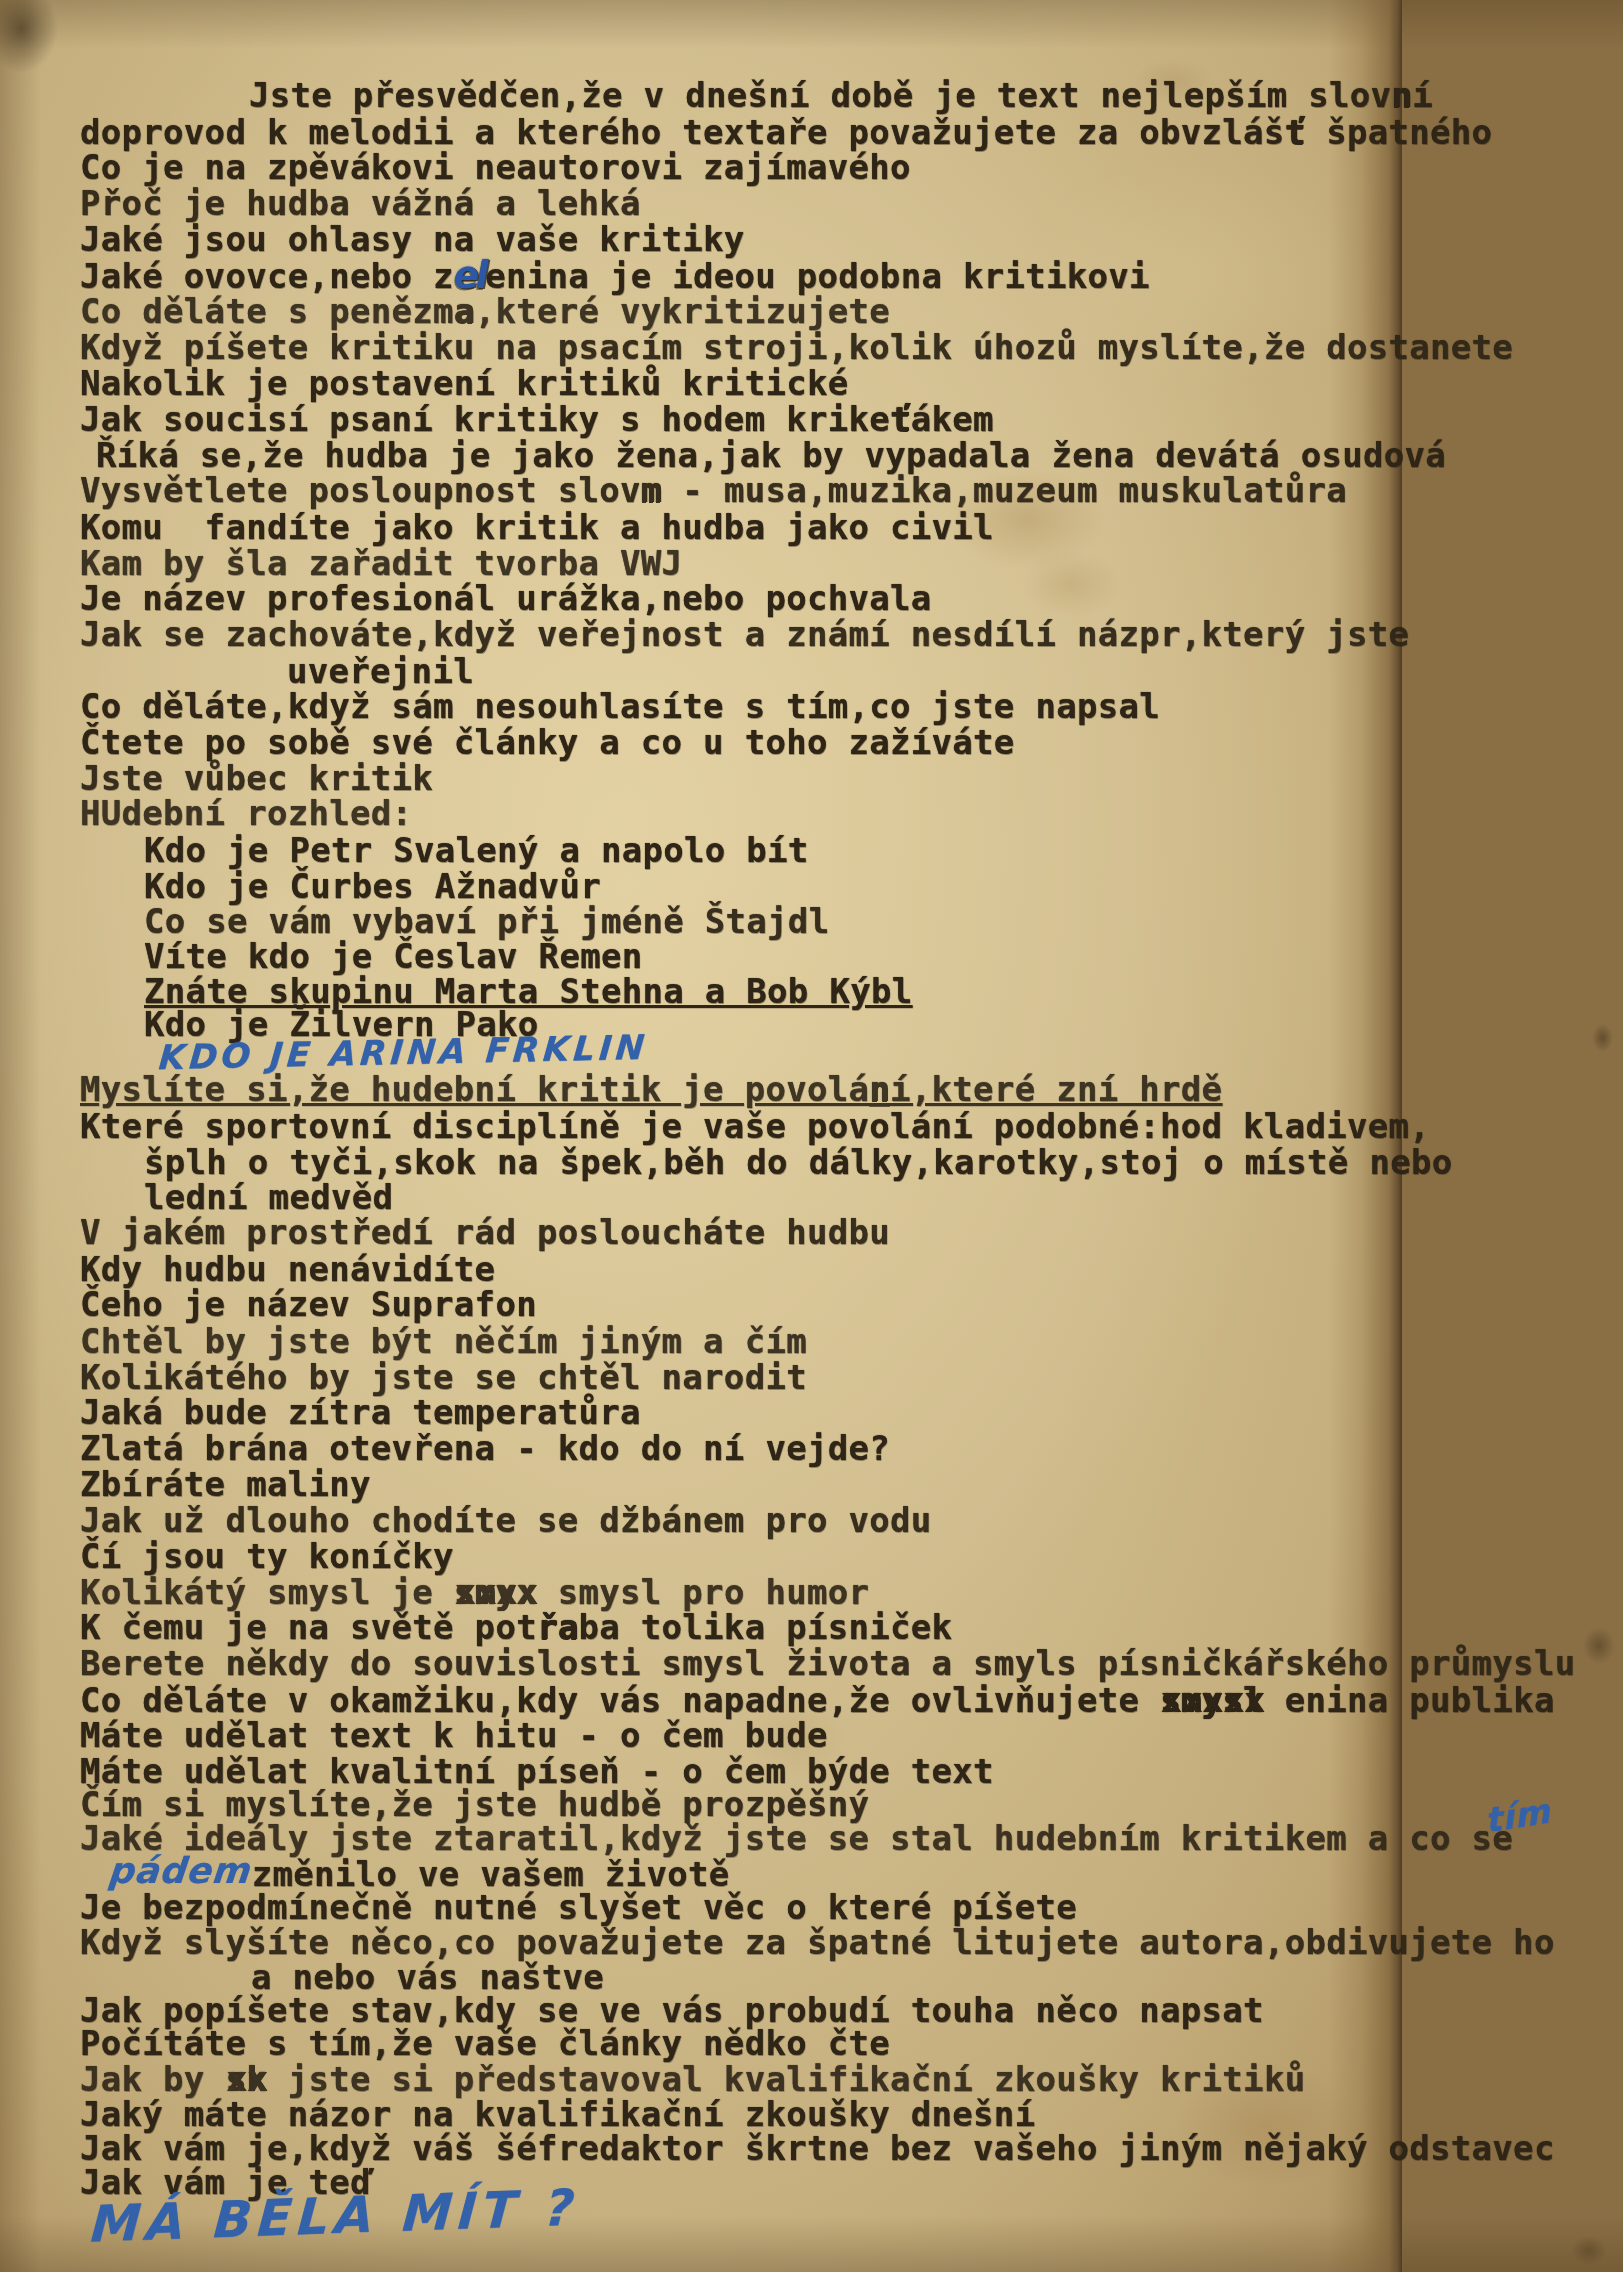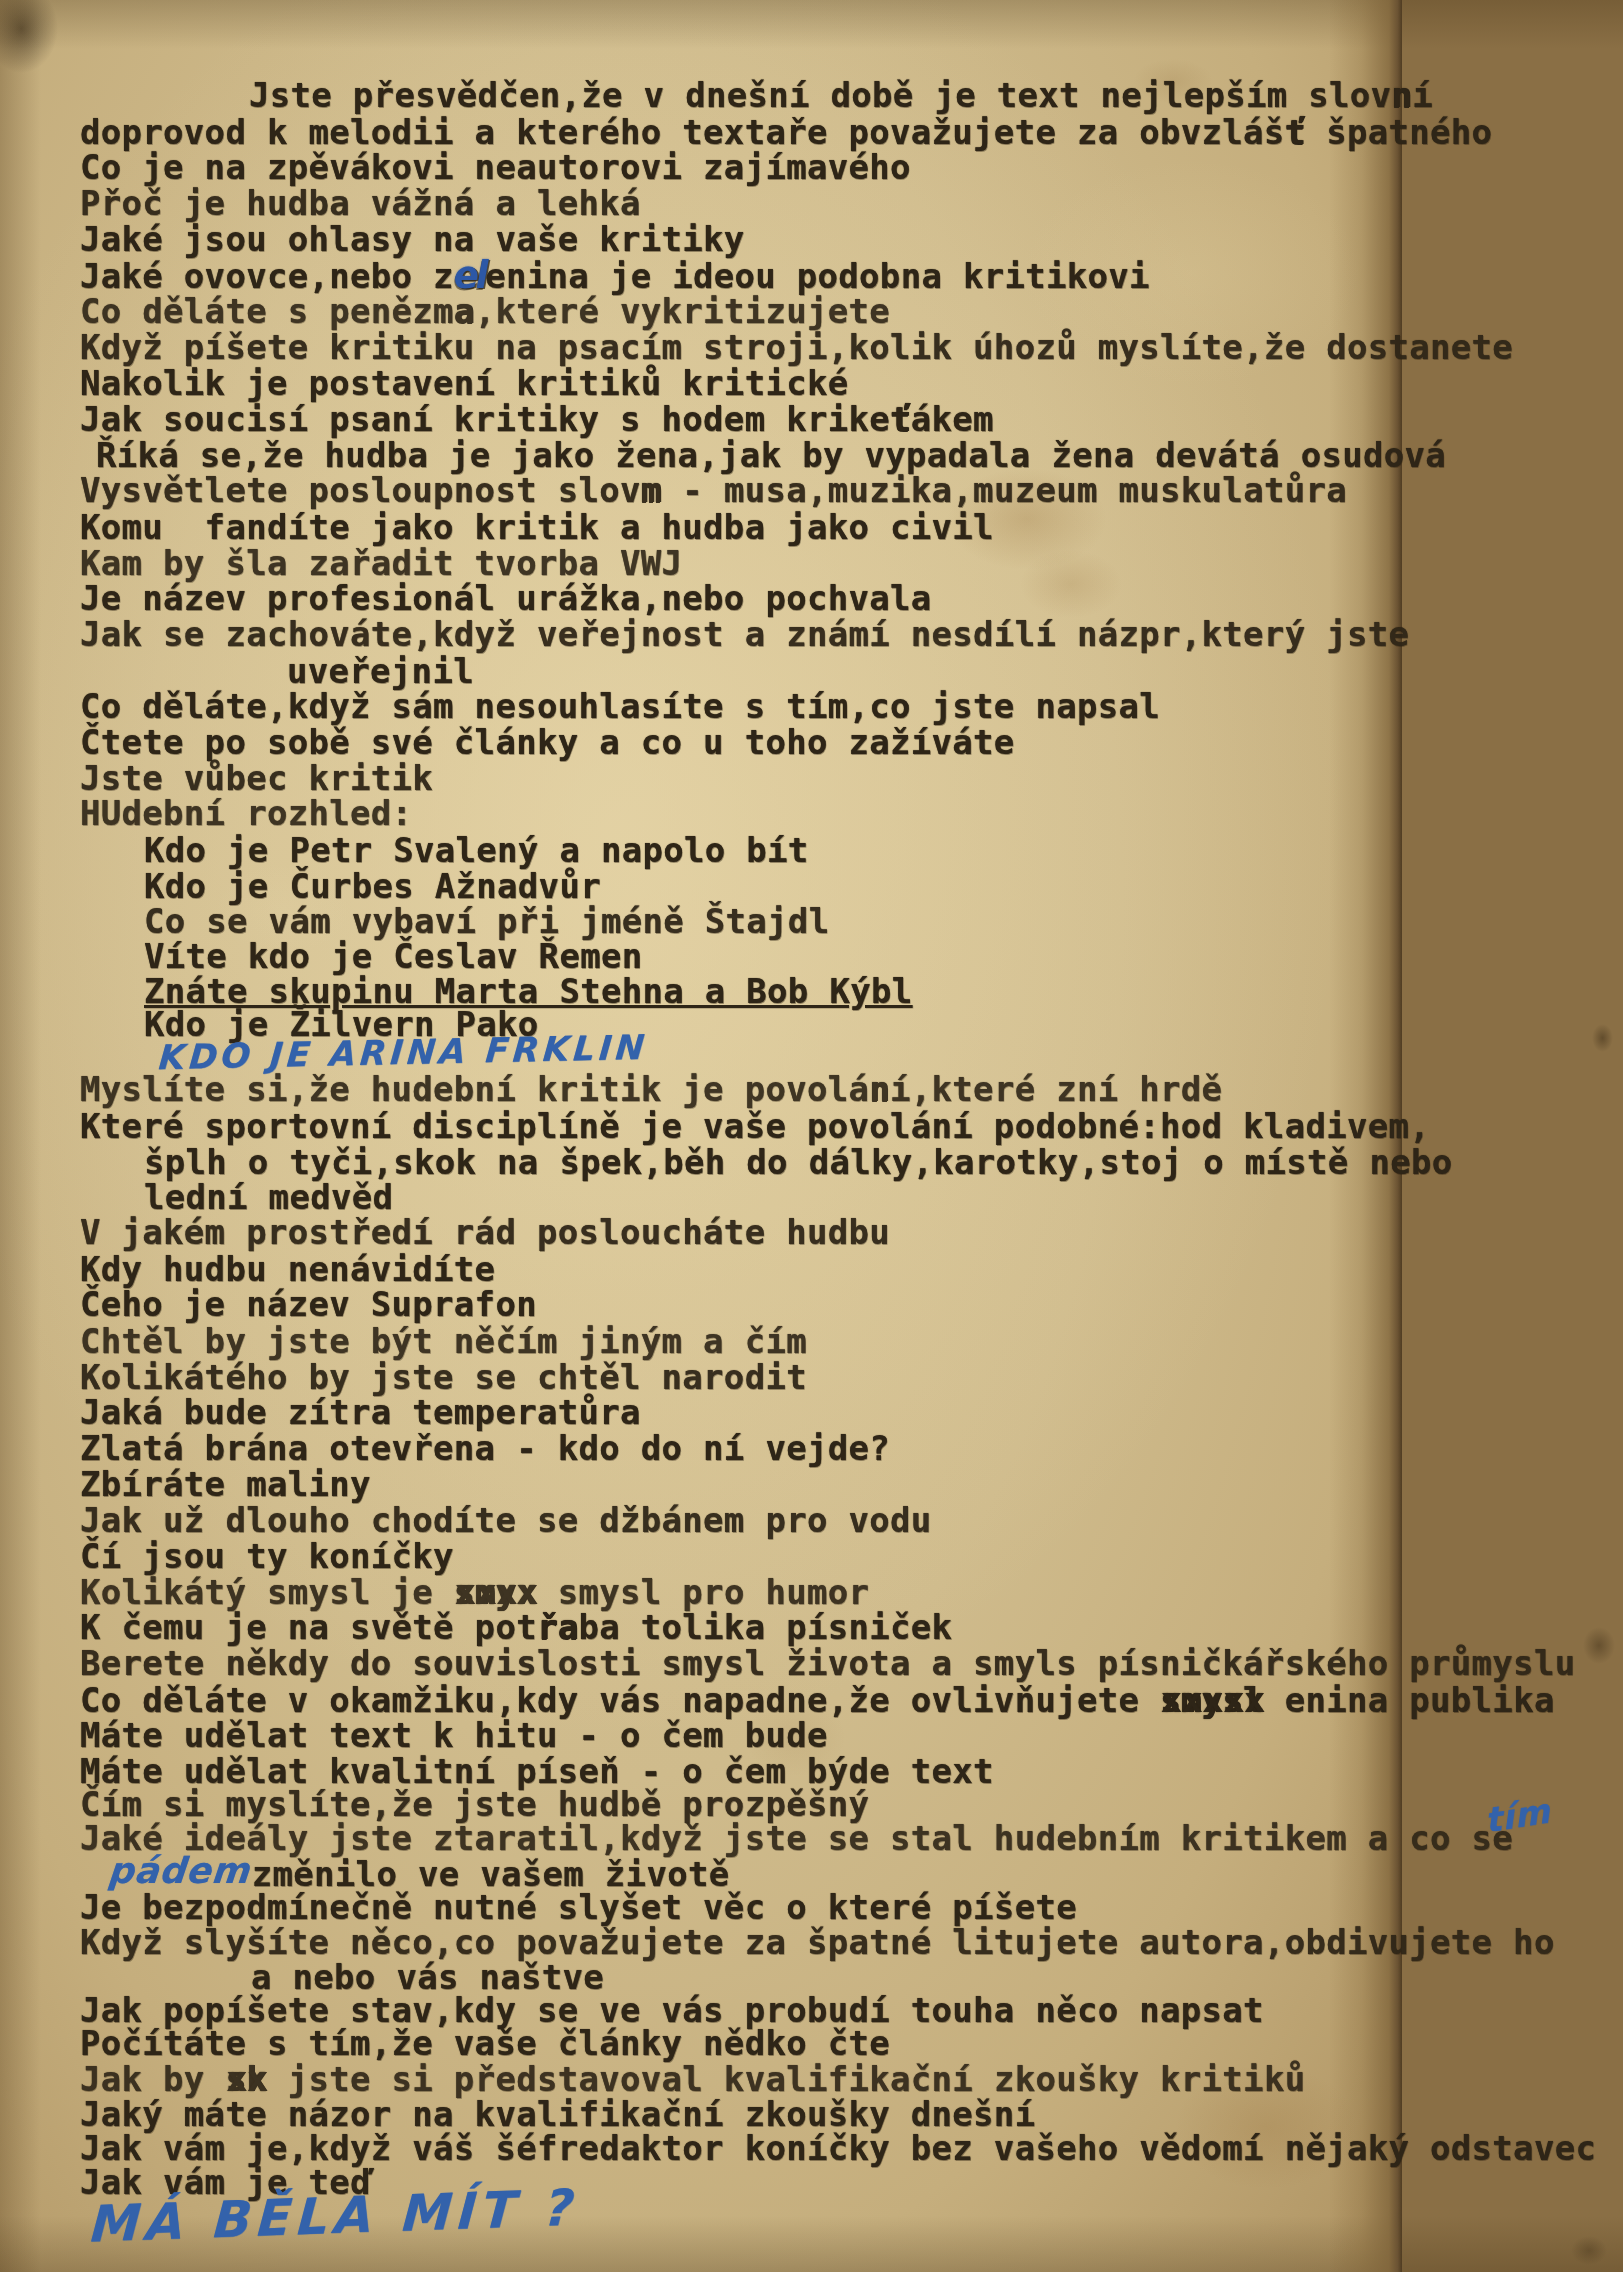--- a/index.html
+++ b/index.html
@@ -113,21 +113,21 @@
       <div class="line" style="left: 80px; top: 688px;"><span class="seg-t">Co děláte,když sám nesouhlasíte s tím,co jste napsal</span></div>
       <div class="line" style="left: 80px; top: 724px;"><span class="seg-t">Čtete po sobě své články a co u toho zažíváte</span></div>
       <div class="line" style="left: 80px; top: 760px;"><span class="seg-t">Jste vůbec kritik</span></div>
       <div class="line" style="left: 80px; top: 795px;"><span class="seg-t">HUdební rozhled:</span></div>
       <div class="line" style="left: 144px; top: 832px;"><span class="seg-t">Kdo je Petr Svalený a napolo bít</span></div>
       <div class="line" style="left: 144px; top: 868px;"><span class="seg-t">Kdo je Čurbes Ažnadvůr</span></div>
       <div class="line" style="left: 144px; top: 903px;"><span class="seg-t">Co se vám vybaví při jméně Štajdl</span></div>
       <div class="line" style="left: 144px; top: 938px;"><span class="seg-t">Víte kdo je Česlav Řemen</span></div>
       <div class="line" style="left: 144px; top: 973px; text-decoration: underline;"><span class="seg-t">Znáte skupinu Marta Stehna a Bob Kýbl</span></div>
       <div class="line" style="left: 144px; top: 1006px;"><span class="seg-t">Kdo je Žilvern Pako</span></div>
-      <div class="line" style="left: 80px; top: 1071px;"><span class="seg-t">Myslíte si,že hudební kritik je povolá</span><span class="seg-b">n</span><span class="seg-t">í,které zní hrdě</span></div>
+      <div class="line" style="left: 80px; top: 1071px; text-decoration: underline;"><span class="seg-t">Myslíte si,že hudební kritik je povolá</span><span class="seg-b">n</span><span class="seg-t">í,které zní hrdě</span></div>
       <div class="line" style="left: 80px; top: 1108px;"><span class="seg-t">Které sportovní disciplíně je vaše povolání podobné:hod kladivem,</span></div>
       <div class="line" style="left: 144px; top: 1144px;"><span class="seg-t">šplh o tyči,skok na špek,běh do dálky,karotky,stoj o místě nebo</span></div>
       <div class="line" style="left: 144px; top: 1179px;"><span class="seg-t">lední medvěd</span></div>
       <div class="line" style="left: 80px; top: 1214px;"><span class="seg-t">V jakém prostředí rád posloucháte hudbu</span></div>
       <div class="line" style="left: 80px; top: 1251px;"><span class="seg-t">Kdy hudbu nenávidíte</span></div>
       <div class="line" style="left: 80px; top: 1286px;"><span class="seg-t">Čeho je název Suprafon</span></div>
       <div class="line" style="left: 80px; top: 1323px; text-align: center;"><span class="seg-t">Chtěl by jste být něčím jiným a čím</span></div>
       <div class="line" style="left: 80px; top: 1359px;"><span class="seg-t">Kolikátého by jste se chtěl narodit</span></div>
       <div class="line" style="left: 80px; top: 1394px;"><span class="seg-t">Jaká bude zítra temperatůra</span></div>
       <div class="line" style="left: 80px; top: 1430px;"><span class="seg-t">Zlatá brána otevřena - kdo do ní vejde?</span></div>
@@ -143,20 +143,20 @@
       <div class="line" style="left: 80px; top: 1786px;"><span class="seg-t">Čím si myslíte,že jste hudbě prozpěšný</span></div>
       <div class="line" style="left: 80px; top: 1820px;"><span class="seg-t">Jaké ideály jste ztaratil,když jste se stal hudebním kritikem a co se</span></div>
       <div class="line" style="left: 110px; top: 1855px;"><span class="seg-h">pádem</span><span class="seg-t">změnilo ve vašem životě</span></div>
       <div class="line" style="left: 80px; top: 1889px;"><span class="seg-t">Je bezpodmínečně nutné slyšet věc o které píšete</span></div>
       <div class="line" style="left: 80px; top: 1924px;"><span class="seg-t">Když slyšíte něco,co považujete za špatné litujete autora,obdivujete ho</span></div>
       <div class="line" style="left: 251px; top: 1959px;"><span class="seg-t">a nebo vás naštve</span></div>
       <div class="line" style="left: 80px; top: 1992px; text-align: center;"><span class="seg-t">Jak popíšete stav,kdy se ve vás probudí touha něco napsat</span></div>
       <div class="line" style="left: 80px; top: 2025px;"><span class="seg-t">Počítáte s tím,že vaše články nědko čte</span></div>
       <div class="line" style="left: 80px; top: 2061px;"><span class="seg-t">Jak by </span><span class="seg-x" data-x="xx">sk</span><span class="seg-t"> jste si představoval kvalifikační zkoušky kritiků</span></div>
       <div class="line" style="left: 80px; top: 2096px;"><span class="seg-t">Jaký máte názor na kvalifikační zkoušky dnešní</span></div>
-      <div class="line" style="left: 80px; top: 2130px;"><span class="seg-t">Jak vám je,když váš šéfredaktor koníčky bez vašeho vědomí nějaký odstavec</span></div>
+      <div class="line" style="left: 80px; top: 2130px;"><span class="seg-t">Jak vám je,když váš šéfredaktor škrtne bez vašeho jiným nějaký odstavec</span></div>
       <div class="line" style="left: 80px; top: 2164px;"><span class="seg-t">Jak vám je teď</span></div>
       <div class="hand" style="left: 159px; top: 1032px; font-size: 34px; letter-spacing: 4px; transform: rotate(-1.2deg) skewX(-6deg);">KDO JE ARINA FRKLIN</div>
       <div class="hand" style="left: 1487px; top: 1795px; font-size: 34px; letter-spacing: 0.8px; transform: rotate(-9deg) skewX(-6deg);">tím</div>
       <div class="hand" style="left: 91px; top: 2187px; font-size: 50px; letter-spacing: 5.7px; transform: rotate(-2deg) skewX(-6deg);">MÁ BĚLA MÍT ?</div>
     </div>
 </div>
 
 
 </body></html>

